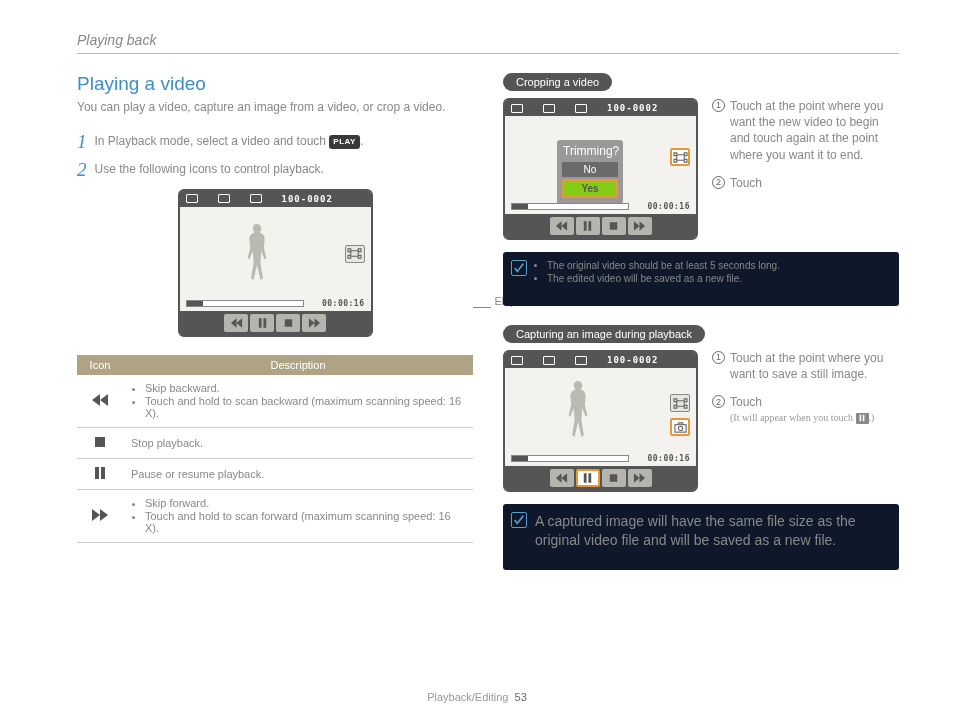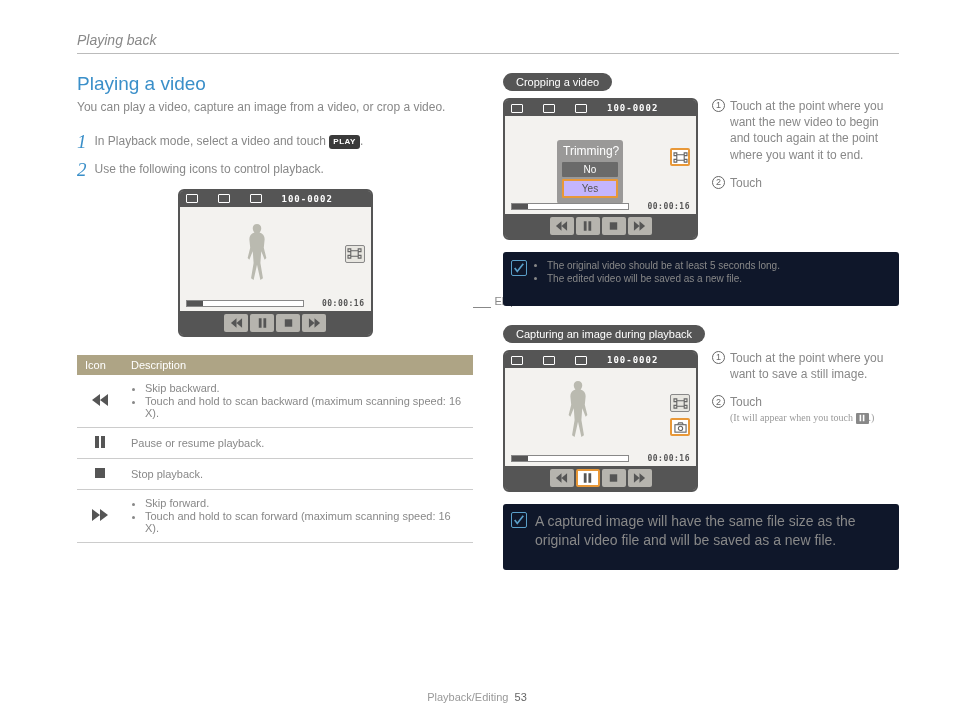--- a/index.html
+++ b/index.html
@@ -29,21 +29,21 @@
 .pbar { flex: 1; height: 7px; background: #fff; border: 1px solid #888; position: relative; }
 .pbar::after { content: ""; position: absolute; left: 0; top: 0; bottom: 0; width: 14%; background: #555; }
 .ptime { font-family: monospace; font-size: 8px; color: #555; font-weight: bold; letter-spacing: 0.5px; }
 .controls { background: #555; padding: 3px 0; display: flex; justify-content: center; gap: 0; border-radius: 0 0 3px 3px; }
 .cbtn { width: 24px; height: 18px; background: #b6b4ae; margin: 0 1px; border-radius: 2px; display: flex; align-items: center; justify-content: center; }
 .cbtn.hl { border: 2px solid #e89838; background: #fff; }
 .csvg { width: 13px; height: 12px; fill: #555; }
 .screen-label { position: absolute; right: -85px; top: 106px; font-size: 11px; color: #888; }
 .screen-line { position: absolute; right: -18px; top: 118px; width: 18px; height: 1px; background: #888; }
 .icon-table { width: 100%; border-collapse: collapse; margin-top: 18px; }
-.icon-table th { background: #aea485; color: #fff; font-size: 11px; font-weight: normal; padding: 4px 8px; text-align: left; }
+.icon-table th { background: #aea485; color: #fff; font-size: 11px; font-weight: normal; padding: 4px 8px; text-align: center; }
 .icon-table th.c1 { width: 46px; }
 .icon-table td { padding: 7px 8px; font-size: 11px; color: #888; vertical-align: middle; border-bottom: 1px solid #ccc; }
 .icon-table td.ic { text-align: center; }
 .tsvg { width: 18px; height: 14px; fill: #555; }
 .td-ul { list-style: disc; padding-left: 14px; }
 .td-ul li { margin-bottom: 1px; }
 .pill { display: inline-block; background: #555; color: #fff; font-size: 11px; padding: 3px 13px; border-radius: 10px; margin-bottom: 7px; }
 .annot-row { display: flex; gap: 14px; margin-bottom: 12px; }
 .annot-list { flex: 1; font-size: 12px; color: #888; }
 .annot-item { display: flex; gap: 5px; margin-bottom: 12px; line-height: 1.35; }
@@ -54,21 +54,21 @@
 .pause-mini svg { width: 8px; height: 8px; fill: #fff; }
 .note { background: #0f172a; border-radius: 3px; padding: 8px 10px 20px 32px; position: relative; margin: 4px 0 19px; }
 .note-icon { position: absolute; left: 8px; top: 8px; width: 16px; height: 16px; border: 1px solid #5a9fc9; border-radius: 2px; display: flex; align-items: center; justify-content: center; }
 .note-icon svg { width: 12px; height: 12px; fill: none; stroke: #5a9fc9; stroke-width: 2; }
 .note-ul { list-style: disc; padding-left: 12px; font-size: 10px; color: #888; }
 .note-ul li { margin-bottom: 2px; }
 .note-p { font-size: 14px; color: #888; line-height: 1.35; }
 .dialog { position: absolute; left: 52px; top: 24px; background: rgba(80,80,80,0.55); border-radius: 3px; padding: 4px 0; width: 66px; }
 .dlg-t { color: #fff; font-size: 12px; padding: 0 6px 2px; }
 .dlg-b { background: #6a6a6a; color: #fff; font-size: 10px; margin: 2px 5px; padding: 2px 0; text-align: center; border-radius: 1px; }
-.dlg-y { border: 2px solid #e89838; background: #c4b5fd; color: #555; }
+.dlg-y { border: 2px solid #e89838; background: #84cc16; color: #555; font-weight: bold; }
 .side-hl { border: 2px solid #e89838; background: #fff; }
 .footer { position: absolute; bottom: 17px; left: 0; right: 0; text-align: center; font-size: 11px; color: #999; }
 .footer .pn { color: #666; }
 </style>
 </head>
 <body>
 
 <div class="page">
   <div class="breadcrumb">Playing back</div>
   <div class="columns">
@@ -147,29 +147,29 @@
                 </svg></td>
           <td>
                 <ul class="td-ul">
                   <li>Skip backward.</li>
                   <li>Touch and hold to scan backward (maximum scanning speed: 16 X).</li>
                 </ul>
               </td>
         </tr>
         <tr>
           <td class="ic"><svg class="tsvg" viewBox="0 0 18 14">
+                  <path d="M4 2h10v10H4z"></path>
+                </svg></td>
+          <td>Stop playback.</td>
+        </tr>
+        <tr>
+          <td class="ic"><svg class="tsvg" viewBox="0 0 18 14">
                   <path d="M4 1h4v12H4zM10 1h4v12h-4z"></path>
                 </svg></td>
           <td>Pause or resume playback.</td>
-        </tr>
-        <tr>
-          <td class="ic"><svg class="tsvg" viewBox="0 0 18 14">
-                  <path d="M4 2h10v10H4z"></path>
-                </svg></td>
-          <td>Stop playback.</td>
         </tr>
         <tr>
           <td class="ic"><svg class="tsvg" viewBox="0 0 18 14">
                   <path d="M1 1v12l8-6zM9 1v12l8-6z"></path>
                 </svg></td>
           <td>
                 <ul class="td-ul">
                   <li>Skip forward.</li>
                   <li>Touch and hold to scan forward (maximum scanning speed: 16 X).</li>
                 </ul>

